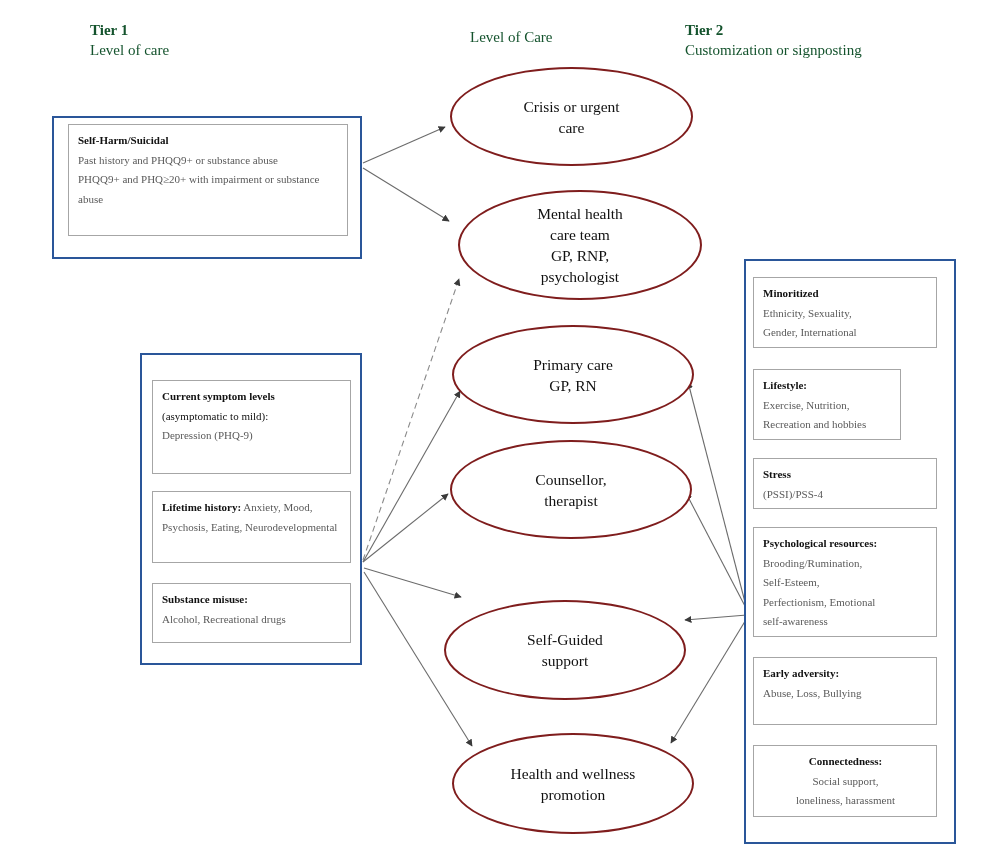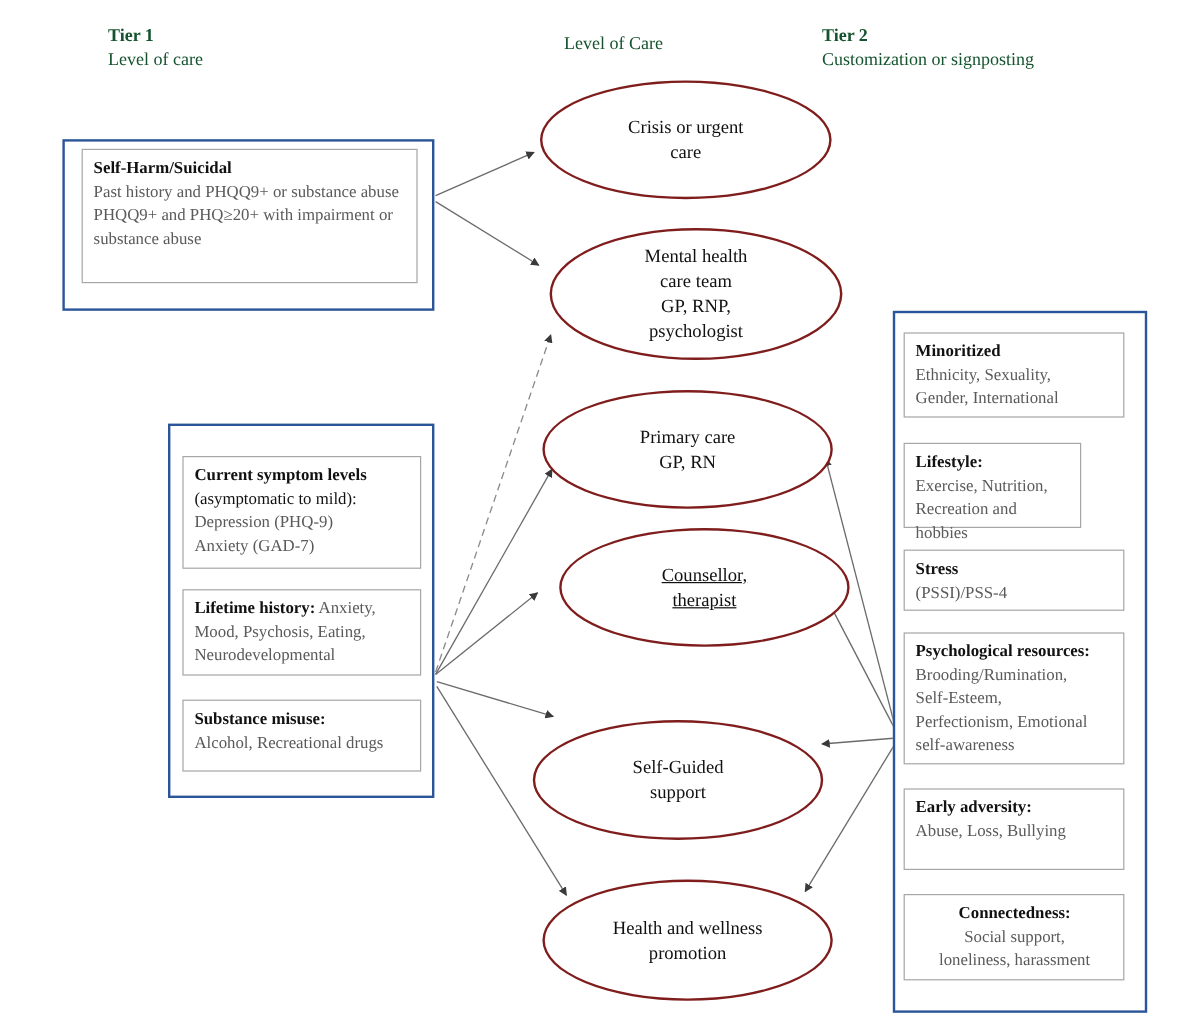--- a/index.html
+++ b/index.html
@@ -47,21 +47,21 @@
   #tier1-box-b { left: 140px; top: 353px; width: 222px; height: 312px; }
   #tier2-box   { left: 744px; top: 259px; width: 212px; height: 585px; }
 
   
   .card {
     position: absolute;
     border: 1px solid #a6a6a6;
     background: #ffffff;
     box-sizing: border-box;
     padding: 6px 8px 6px 9px;
-    font-size: 14px;
+    font-size: 11px;
     line-height: 19.5px;
     color: #5a5a5a;
   }
   .card .hd {
     font-weight: bold;
     color: #111111;
   }
   .card .sub-dark {
     color: #111111;
   }
@@ -94,21 +94,21 @@
     background: #ffffff;
     box-sizing: border-box;
     font-size: 15.5px;
     line-height: 21px;
     color: #111111;
   }
   .node .b { font-weight: normal; }
   #node-crisis    { left: 450px; top: 67px;  width: 243px; height: 99px; }
   #node-mh        { left: 458px; top: 190px; width: 244px; height: 110px; }
   #node-primary   { left: 452px; top: 325px; width: 242px; height: 99px; }
-  #node-counsel   { left: 466px; top: 440px; width: 242px; height: 99px; text-decoration: underline; }
+  #node-counsel   { left: 450px; top: 440px; width: 242px; height: 99px; }
   #node-selfguide { left: 444px; top: 600px; width: 242px; height: 100px; }
   #node-health    { left: 452px; top: 733px; width: 242px; height: 101px; }
 
   
   #arrows {
     position: absolute;
     left: 0; top: 0;
     width: 1000px; height: 859px;
     pointer-events: none;
   }
@@ -160,21 +160,20 @@
   <div class="card" id="card-selfharm">
     <div class="hd">Self-Harm/Suicidal</div>
     <div>Past history and PHQQ9+ or substance abuse</div>
     <div>PHQQ9+ and PHQ≥20+ with impairment or substance abuse</div>
   </div>
 
   <div class="card" id="card-symptoms">
     <div class="hd">Current symptom levels</div>
     <div class="sub-dark">(asymptomatic to mild):</div>
     <div>Depression (PHQ-9)</div>
-    <div>Anxiety (GAD-7)</div>
   </div>
 
   <div class="card" id="card-lifetime">
     <span class="hd">Lifetime history:</span>
     <span>Anxiety, Mood, Psychosis, Eating, Neurodevelopmental</span>
   </div>
 
   <div class="card" id="card-substance">
     <div class="hd">Substance misuse:</div>
     <div>Alcohol, Recreational drugs</div>

